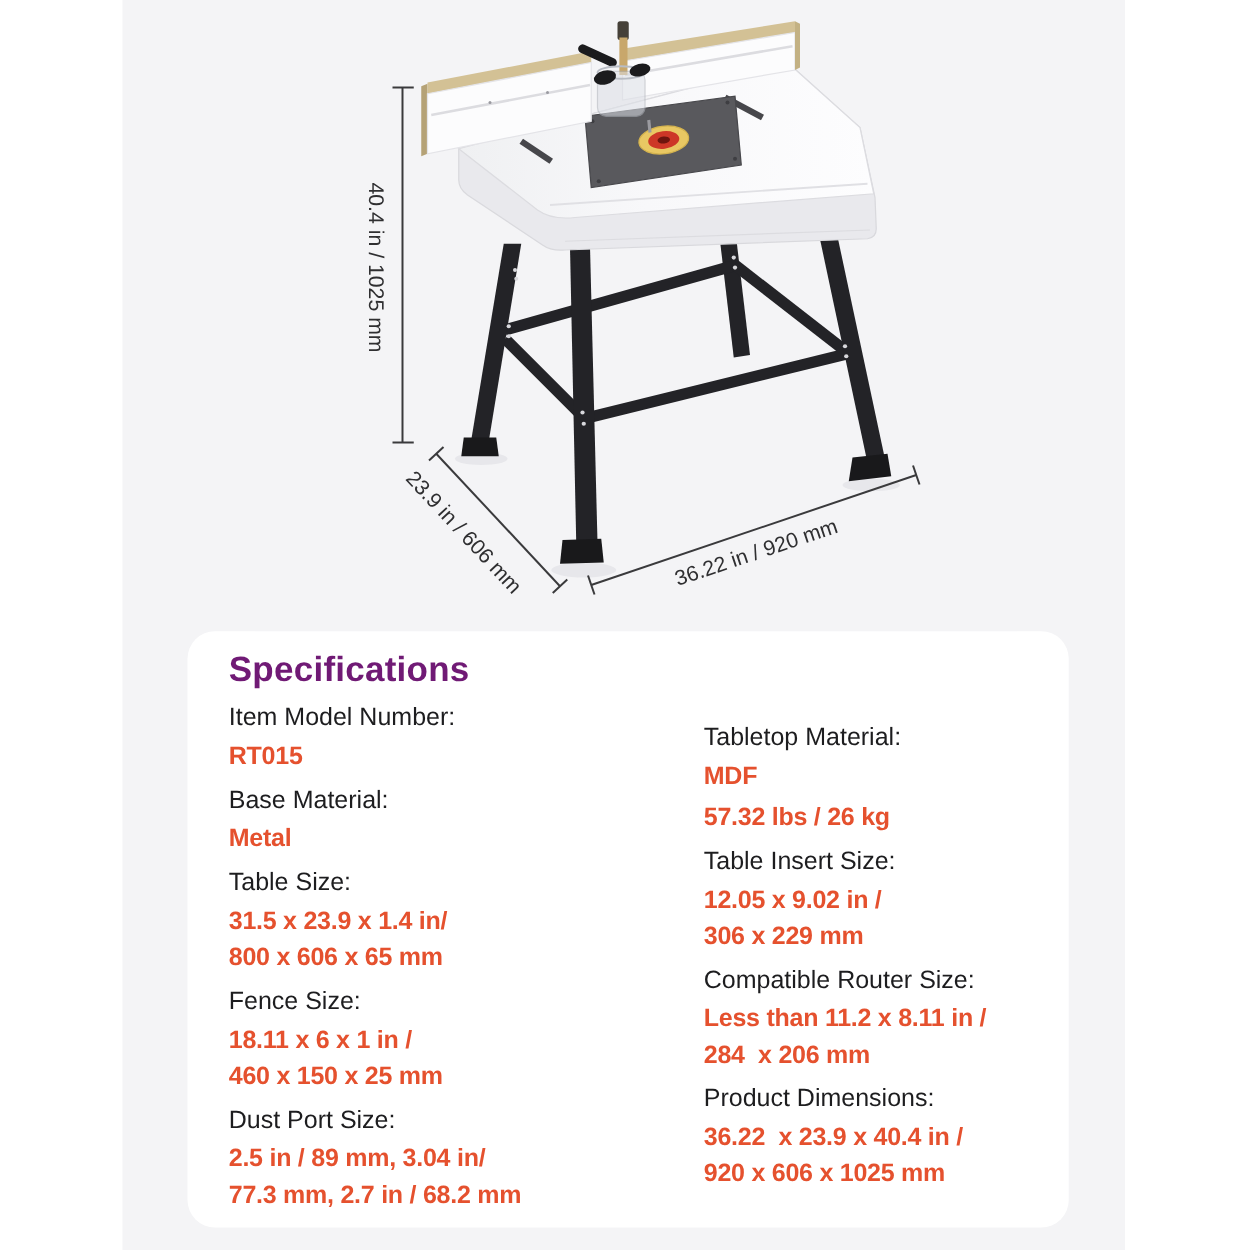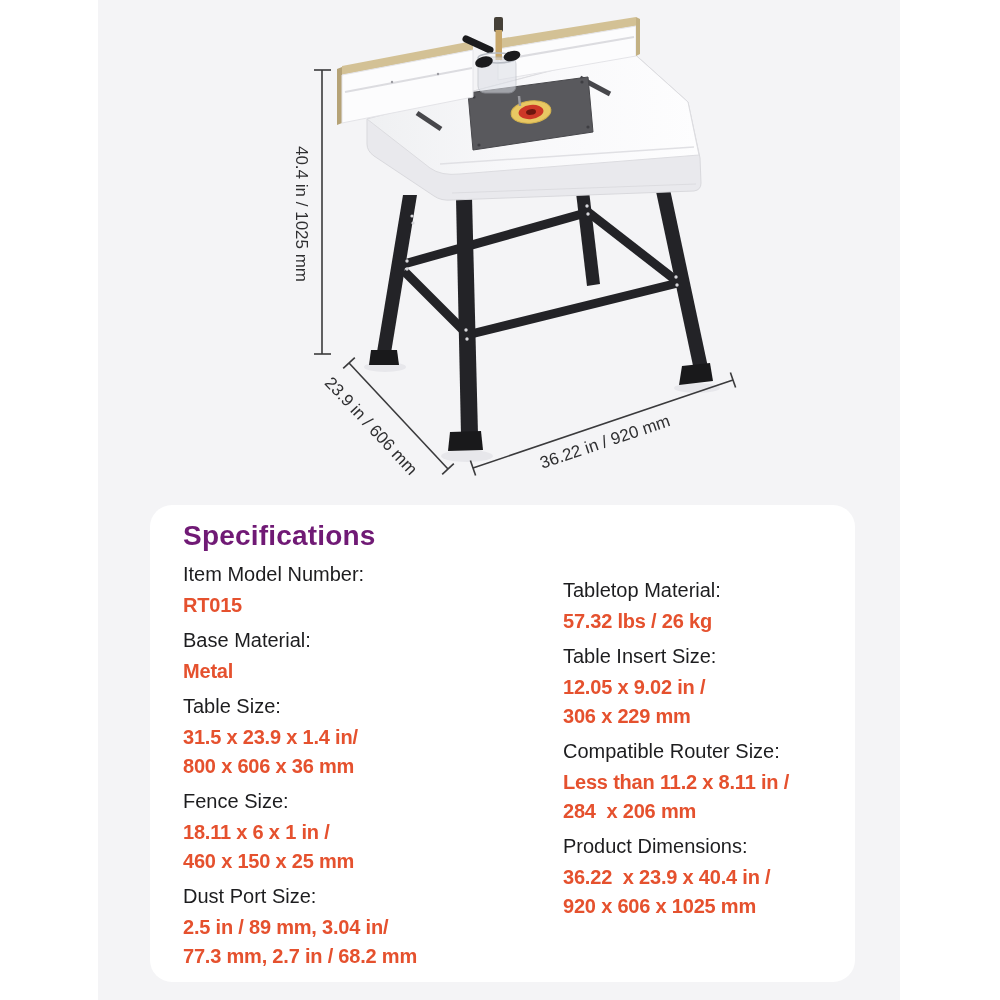--- a/index.html
+++ b/index.html
@@ -153,30 +153,31 @@
 
 <div class="spec-card">
   <div class="spec-title">Specifications</div>
   <div class="spec-col spec-col-left">
       <div class="spec-label">Item Model Number:</div>
       <div class="spec-value">RT015</div>
       <div class="spec-label">Base Material:</div>
       <div class="spec-value">Metal</div>
       <div class="spec-label">Table Size:</div>
       <div class="spec-value">31.5 x 23.9 x 1.4 in/
-800 x 606 x 36 mm</div>
+800 x 606 x 65 mm</div>
       <div class="spec-label">Fence Size:</div>
       <div class="spec-value">18.11 x 6 x 1 in /
 460 x 150 x 25 mm</div>
       <div class="spec-label">Dust Port Size:</div>
       <div class="spec-value">2.5 in / 89 mm, 3.04 in/
 77.3 mm, 2.7 in / 68.2 mm</div>
     </div>
   <div class="spec-col spec-col-right">
       <div class="spec-label">Tabletop Material:</div>
+      <div class="spec-value">MDF</div>
       <div class="spec-value">57.32 lbs / 26 kg</div>
       <div class="spec-label">Table Insert Size:</div>
       <div class="spec-value">12.05 x 9.02 in /
 306 x 229 mm</div>
       <div class="spec-label">Compatible Router Size:</div>
       <div class="spec-value">Less than 11.2 x 8.11 in /
 284  x 206 mm</div>
       <div class="spec-label">Product Dimensions:</div>
       <div class="spec-value">36.22  x 23.9 x 40.4 in /
 920 x 606 x 1025 mm</div>

